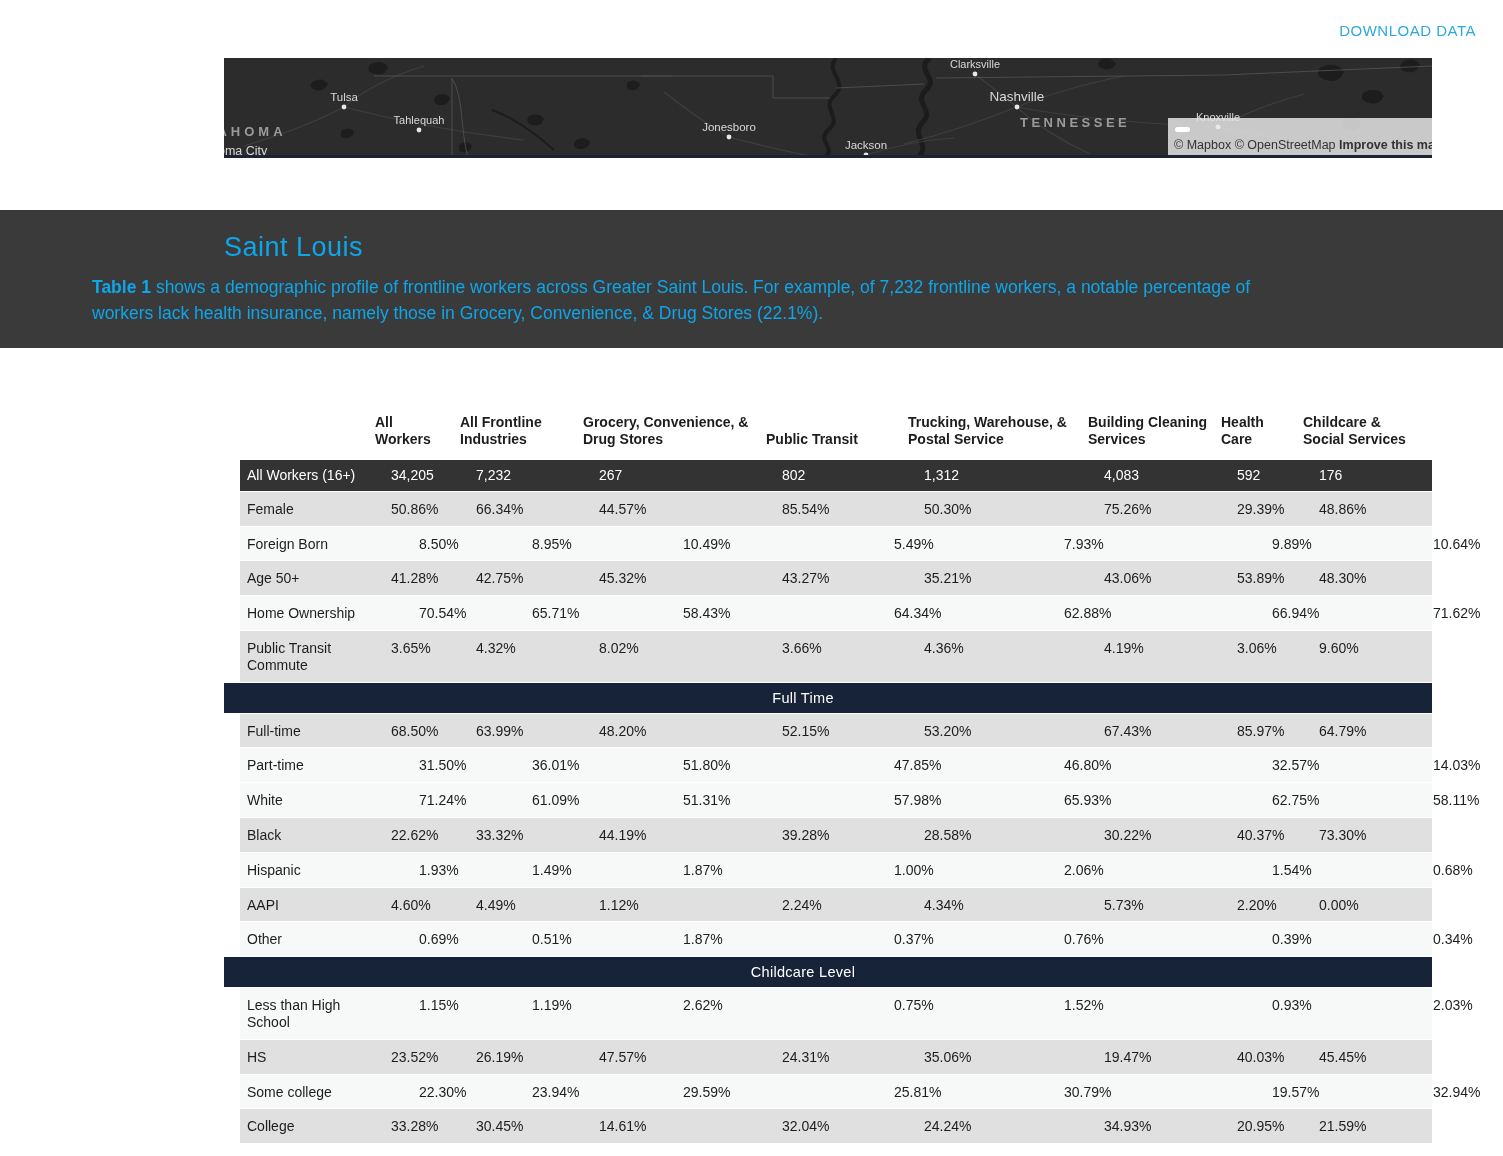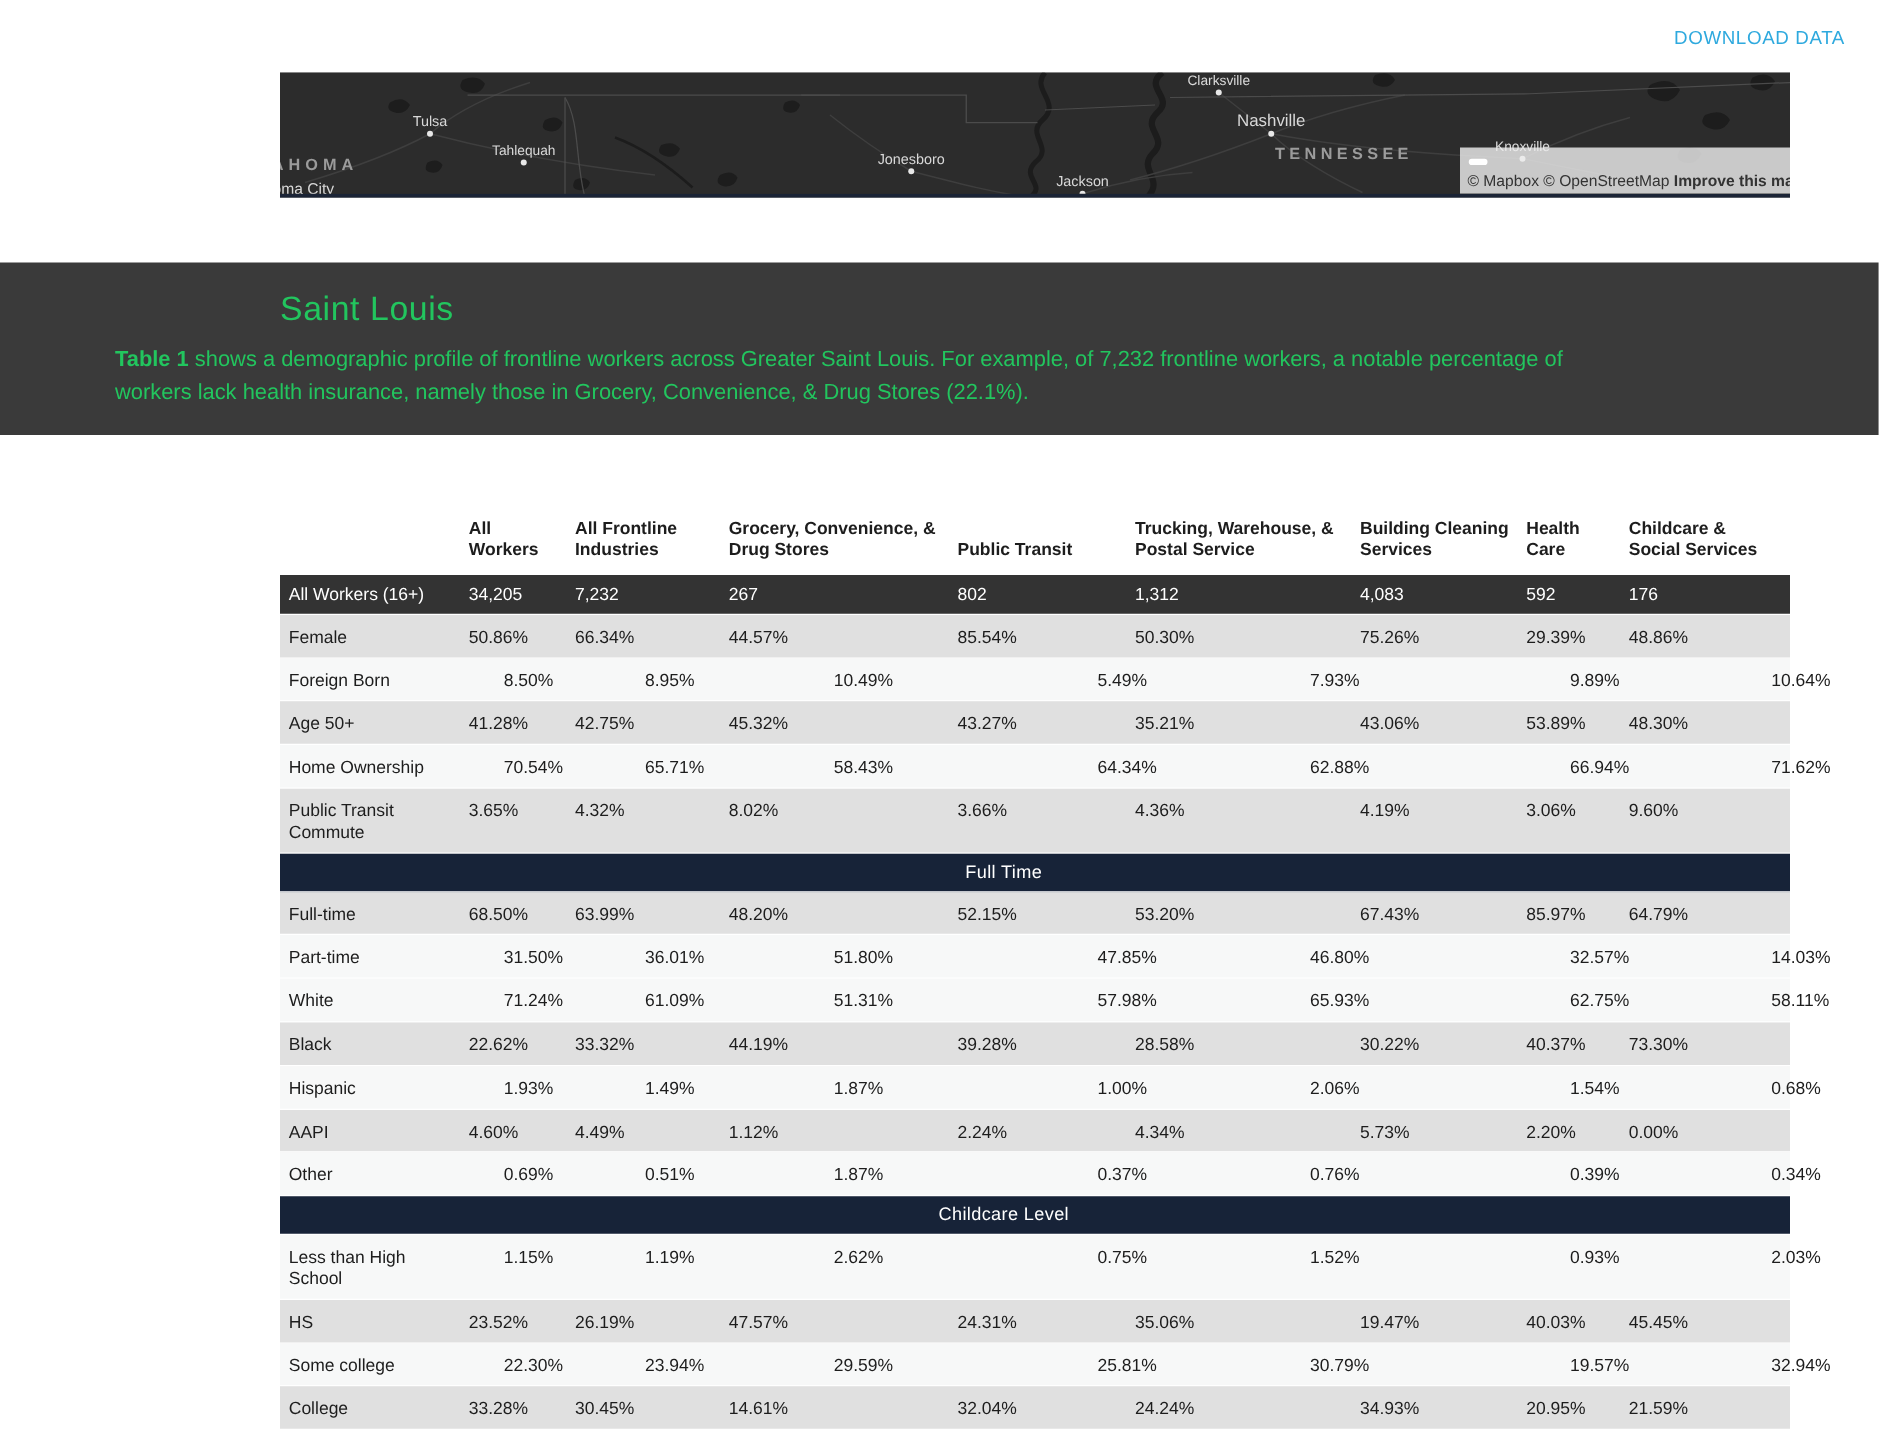--- a/index.html
+++ b/index.html
@@ -18,31 +18,31 @@
   .map-city-label { fill:#d8d8d8; }
   .map-attribution { position:absolute; right:0; bottom:0; width:264px; height:37px;
                      background:rgba(236,236,236,.82); }
   .attr-pill { position:absolute; left:7px; top:9px; width:15px; height:5px; background:#fff;
                border-radius:3px; cursor:pointer; }
   .attr-text { position:absolute; left:6px; bottom:3px; font-size:12.5px; color:#333; white-space:nowrap; }
   .attr-text a { color:#333; text-decoration:none; cursor:pointer; }
   .attr-improve { font-weight:bold; }
 
   
-  .hero { position:absolute; left:0; top:210px; width:1503px; height:138px; background:#3a3a3a; color:#22c55e; }
+  .hero { position:absolute; left:0; top:210px; width:1503px; height:138px; background:#3a3a3a; color:#0ea5e9; }
   .hero-title { margin:22px 0 0 224px; font-size:27px; font-weight:400; letter-spacing:.5px; }
   .hero-desc { margin:12px 0 0 92px; width:1165px; font-size:17.5px; line-height:1.47; font-weight:300; }
   .hero-desc b { font-weight:bold; }
 
   
   .table-wrap { position:absolute; left:224px; top:390px; width:1208px; font-size:14px; color:#1d1d1d; }
   .grid { display:grid; grid-template-columns:151px 85px 123px 183px 142px 180px 133px 82px 129px; }
   .thead { align-items:end; padding-bottom:13px; min-height:69px; font-weight:bold; line-height:1.18; }
   .thead .cell { padding-right:10px;margin-top:24px; }
-  .row { border-bottom:1px solid #fff; min-height:33px; align-items:start; }
+  .row { border-bottom:1px solid #fff; min-height:33px; align-items:start;margin-left:16px; }
   .row .cell { padding:9px 8px 8px 0; line-height:1.2; }
   .row .cell.label { padding-left:7px; }
   .row.gray { background:#e0e0e0; }
   .row.light { background:#f7f8f8;gap:28px; }
   .row.total { background:#333333; color:#fff; min-height:31px; }
   .row.total .cell { padding-top:7px; padding-bottom:7px; }
   .banner { background:#172338; color:#fff; min-height:31px; border-bottom:1px solid #fff;
             display:flex; align-items:center; justify-content:center; padding-right:50px;
             font-size:14.5px; letter-spacing:.3px; }
 </style>

